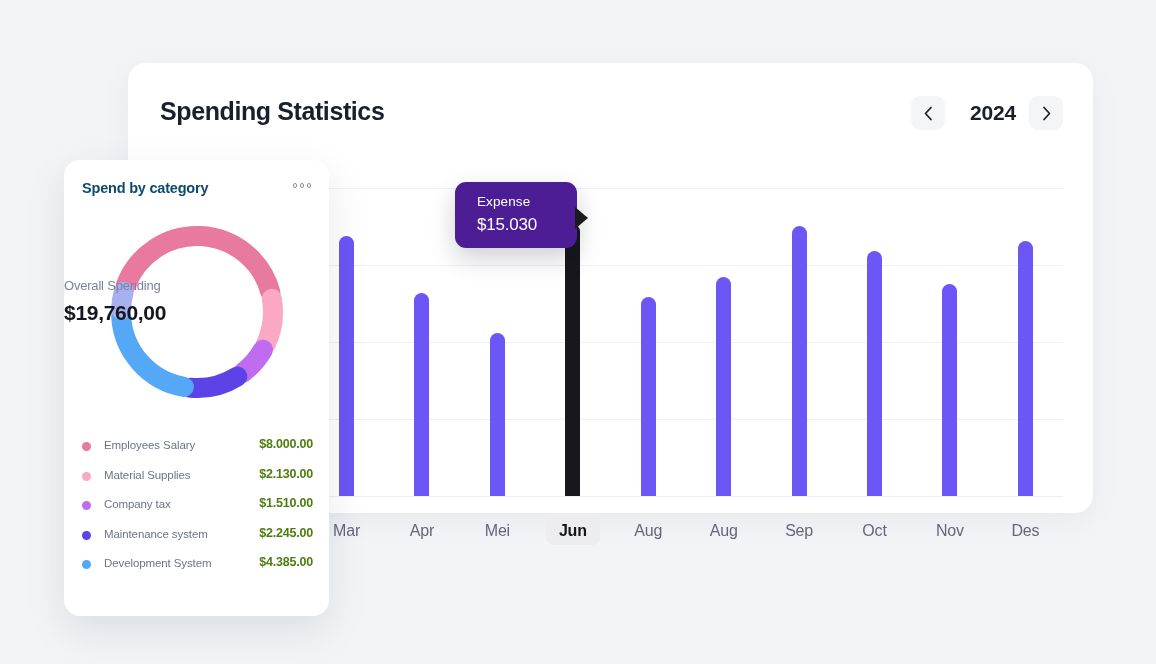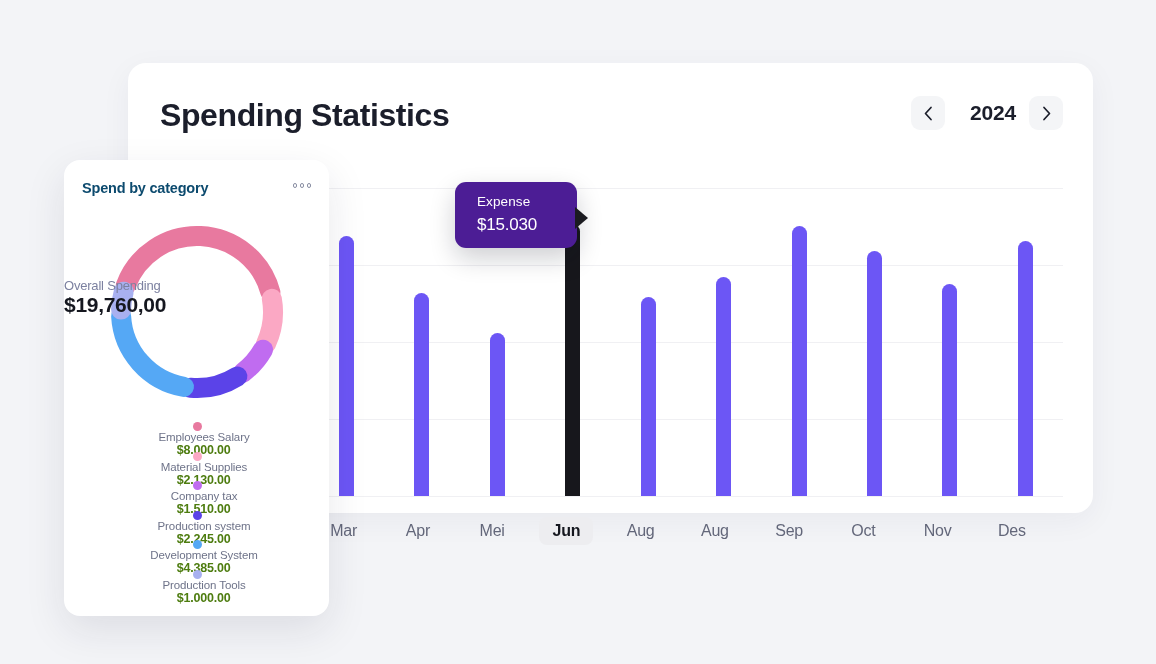--- a/index.html
+++ b/index.html
@@ -18,21 +18,21 @@
     width: 965px; height: 450px;
     background: #FFFFFF;
     border-radius: 18px;
     box-shadow: 0 8px 30px rgba(30,35,70,.05);
   }
   .card-header {
     position: absolute; left: 0; top: 0; right: 0; height: 100px;
   }
   .card-title {
     position: absolute; left: 32px; top: 34px;
-    font-size: 32px; font-weight: 600; letter-spacing: -0.4px;
+    font-size: 25px; font-weight: 600; letter-spacing: -0.4px;
     color: #1B1E2B;
   }
   .year-nav {
     position: absolute; right: 30px; top: 33px;
     display: flex; align-items: center; gap: 13px;
   }
   .nav-btn {
     width: 34px; height: 34px; border-radius: 9px;
     background: #F4F5F7; border: none;
     display: flex; align-items: center; justify-content: center;
@@ -65,21 +65,21 @@
   }
   .bar {
     width: 15px; border-radius: 8px 8px 0 0;
     background: #6C56F5;
   }
   .bar.active { background: #17171C; }
 
   
   .months {
     position: absolute;
-    left: 30px; right: 44px; top: 448px;
+    left: 30px; right: 30px; top: 448px;
     display: flex; justify-content: space-between;
   }
   .month {
     flex: 1 1 0; text-align: center;
     font-size: 16px; color: #63677A; letter-spacing: -0.2px;
     padding: 6px 0;
   }
   .month-inner {
     display: inline-block; padding: 5px 13px; border-radius: 8px;
   }
@@ -132,29 +132,29 @@
   }
   .donut-wrap {
     position: absolute; left: 0; right: 0; top: 52px; height: 200px;
     display: flex; align-items: center; justify-content: center;
   }
   .donut-center {
     position: absolute; left: 0; right: 0; top: 118px;
     text-align: left;
   }
   .dc-label { font-size: 13px; color: #7C81A0; letter-spacing: -0.2px; }
-  .dc-value { font-size: 21px; font-weight: 700; color: #15171F; margin-top: 0; letter-spacing: -0.3px;}
+  .dc-value { font-size: 21px; font-weight: 700; color: #15171F; margin-top: 8px; letter-spacing: -0.3px;}
 
   
   .legend {
     position: absolute; left: 18px; right: 16px; top: 262px;
   }
   .legend-row {
-    display: flex; align-items: center;
-    height: 29px; margin-bottom: 0.5px; flex-direction: column;
+    display: flex; align-items: flex-end;
+    height: 29px; margin-bottom: 0.5px;
   }
   .lg-dot { width: 9px; height: 9px; border-radius: 50%; flex: 0 0 auto; }
   .lg-name {
     margin-left: 13px; font-size: 11.5px; color: #6E7389;
     letter-spacing: -0.1px; flex: 1 1 auto; white-space: nowrap;
   }
   .lg-val {
     font-size: 12.5px; font-weight: 700; color: #4d7c0f;
     letter-spacing: -0.2px; text-align: right; min-width: 66px;
   }
@@ -293,29 +293,24 @@
           <span class="lg-name">Material Supplies</span>
           <span class="lg-val">$2.130.00</span>
         </div>
         <div class="legend-row">
           <span class="lg-dot" style="background: rgb(192, 108, 240);"></span>
           <span class="lg-name">Company tax</span>
           <span class="lg-val">$1.510.00</span>
         </div>
         <div class="legend-row">
           <span class="lg-dot" style="background: rgb(91, 67, 232);"></span>
-          <span class="lg-name">Production system</span>
+          <span class="lg-name">Maintenance system</span>
           <span class="lg-val">$2.245.00</span>
         </div>
         <div class="legend-row">
           <span class="lg-dot" style="background: rgb(85, 168, 245);"></span>
           <span class="lg-name">Development System</span>
           <span class="lg-val">$4.385.00</span>
         </div>
-        <div class="legend-row">
-          <span class="lg-dot" style="background: rgb(168, 176, 240);"></span>
-          <span class="lg-name">Production Tools</span>
-          <span class="lg-val">$1.000.00</span>
-        </div>
       </div>
   </div>
 
 </div>
 
 </body></html>

